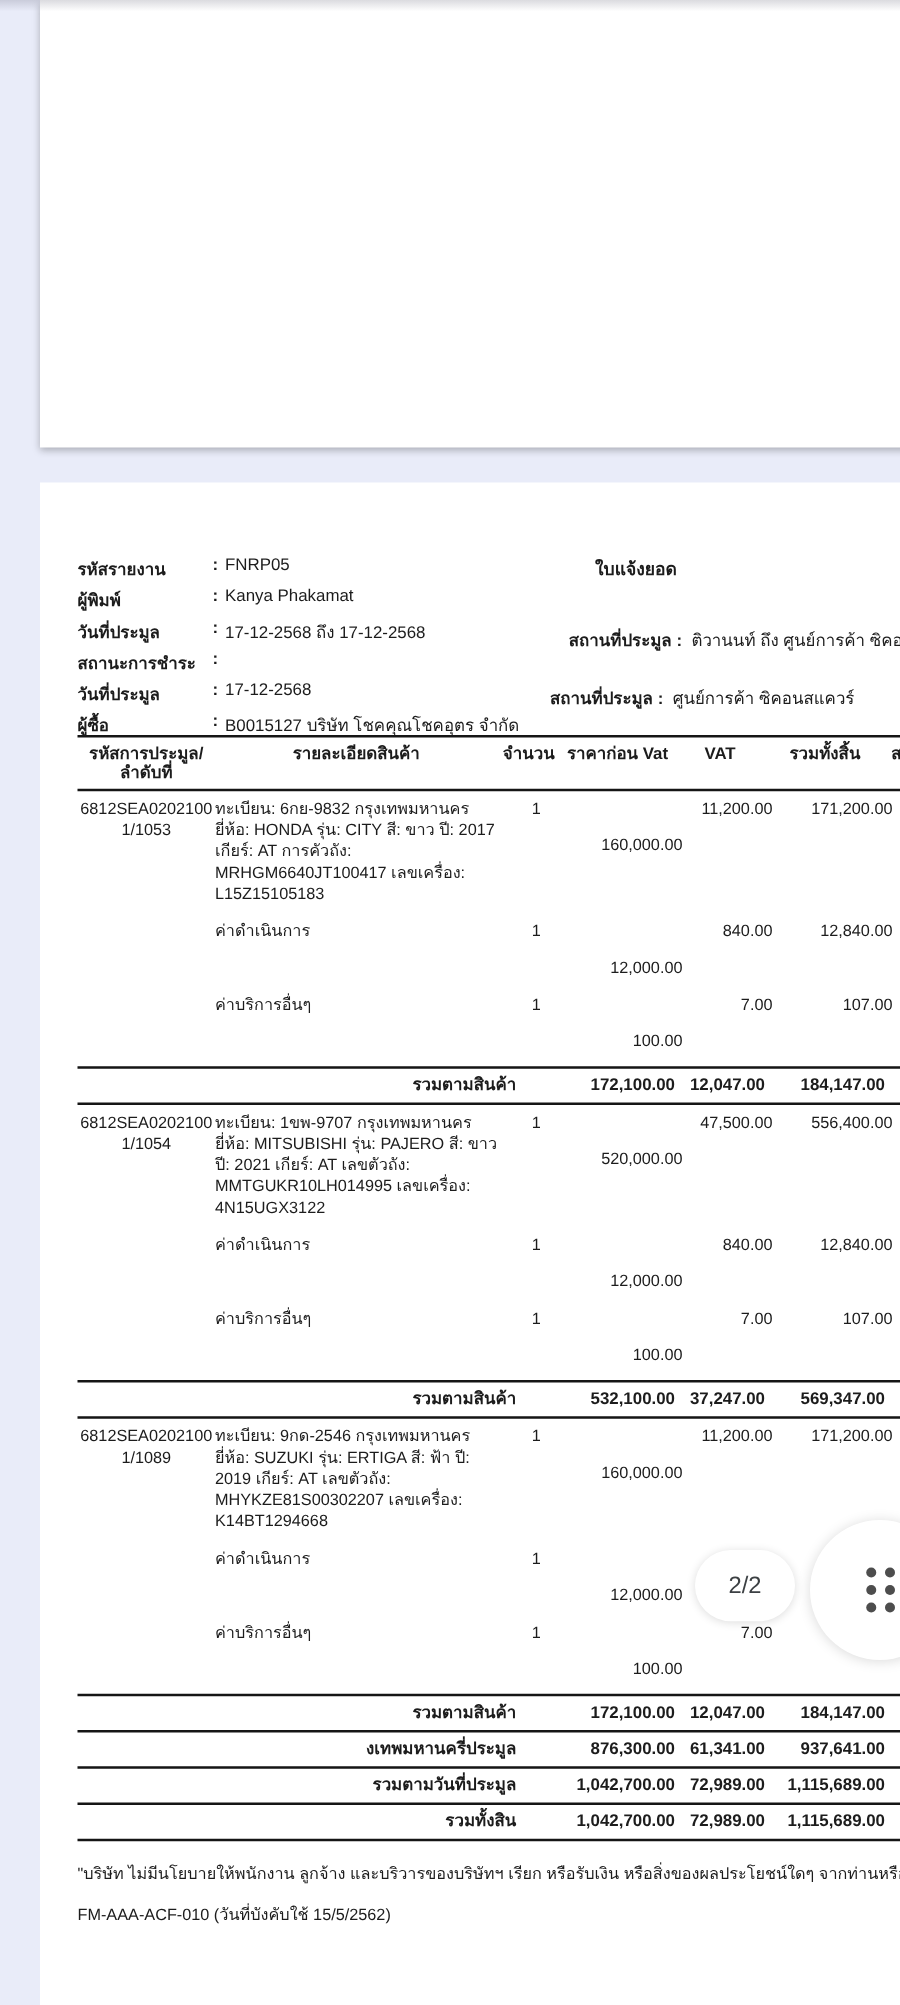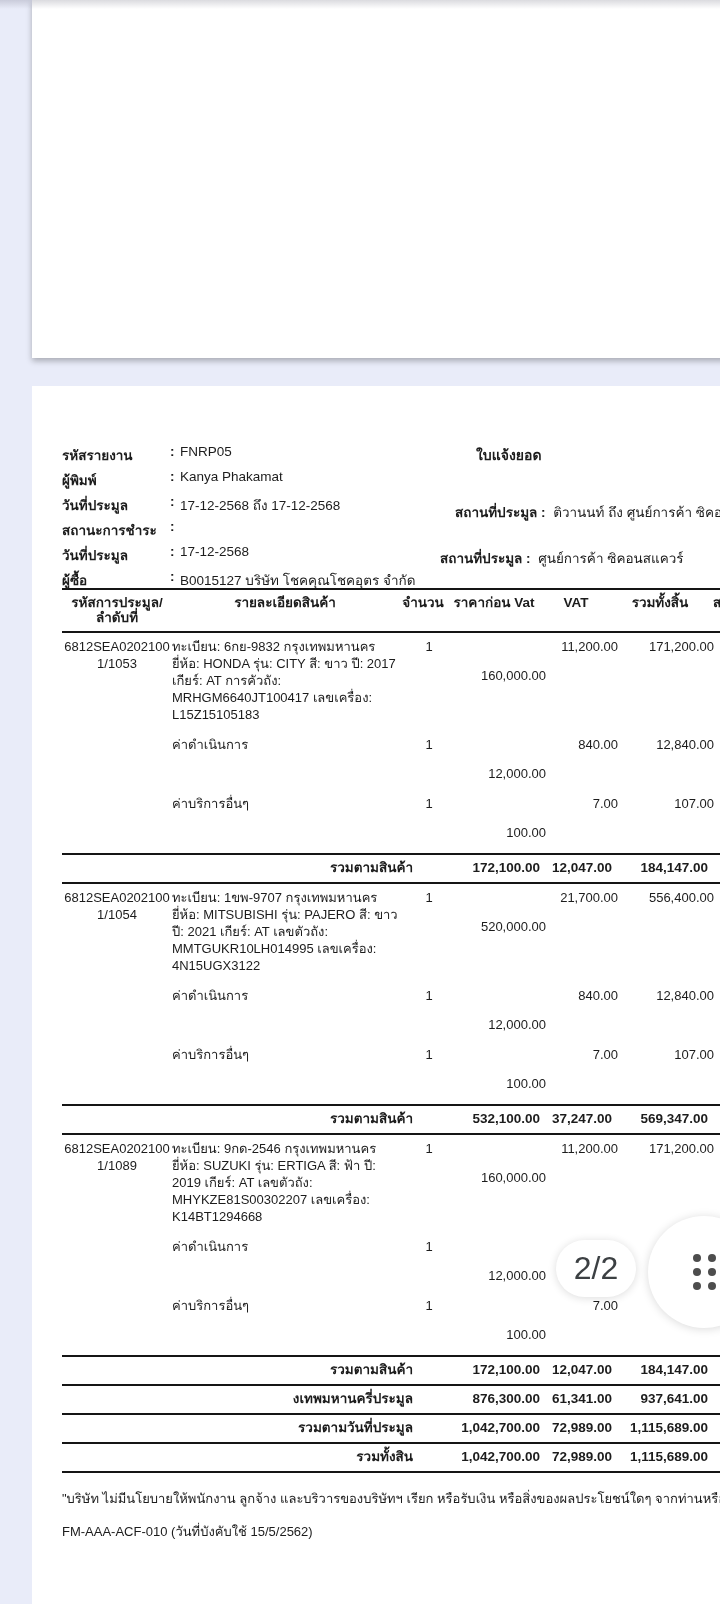--- a/index.html
+++ b/index.html
@@ -52,21 +52,21 @@
   .s-vat{width:72px;text-align:right;}
   .s-total{width:96px;text-align:right;}
   
   .disclaimer{margin-top:15px;white-space:nowrap;font-size:13px;}
   .formcode{margin-top:12px;font-size:13px;}
   
   .pill{
     position:absolute;left:556px;top:1240px;width:80px;height:57px;border-radius:29px;
     background:#fff;box-shadow:0 1px 8px rgba(0,0,0,0.14);
     display:flex;align-items:center;justify-content:center;
-    font-size:32px;color:#3c4043;
+    font-size:19px;color:#3c4043;
   }
   .fab{
     position:absolute;left:648px;top:1216px;width:112px;height:112px;border-radius:50%;
     background:#fff;box-shadow:0 1px 10px rgba(0,0,0,0.15);
     display:flex;align-items:center;justify-content:center;
   }
   .dots{display:grid;grid-template-columns:8px 8px;grid-auto-rows:8px;column-gap:7px;row-gap:6px;}
   .dots span{width:8px;height:8px;border-radius:50%;background:#4d4d4d;}
 </style>
 </head>
@@ -157,21 +157,21 @@
           </div>
           <div class="c-desc">
             <div>ทะเบียน: 1ขพ-9707 กรุงเทพมหานคร</div>
             <div>ยี่ห้อ: MITSUBISHI รุ่น: PAJERO  สี: ขาว</div>
             <div>ปี: 2021 เกียร์: AT เลขตัวถัง:</div>
             <div>MMTGUKR10LH014995 เลขเครื่อง:</div>
             <div>4N15UGX3122</div>
           </div>
           <div class="c-qty">1</div>
           <div class="c-price">520,000.00</div>
-          <div class="c-vat">21,700.00</div>
+          <div class="c-vat">47,500.00</div>
           <div class="c-total">556,400.00</div>
         </div>
         <div class="trow">
           <div class="c-code"></div>
           <div class="c-desc">
             <div>ค่าดำเนินการ</div>
           </div>
           <div class="c-qty">1</div>
           <div class="c-price">12,000.00</div>
           <div class="c-vat">840.00</div>

